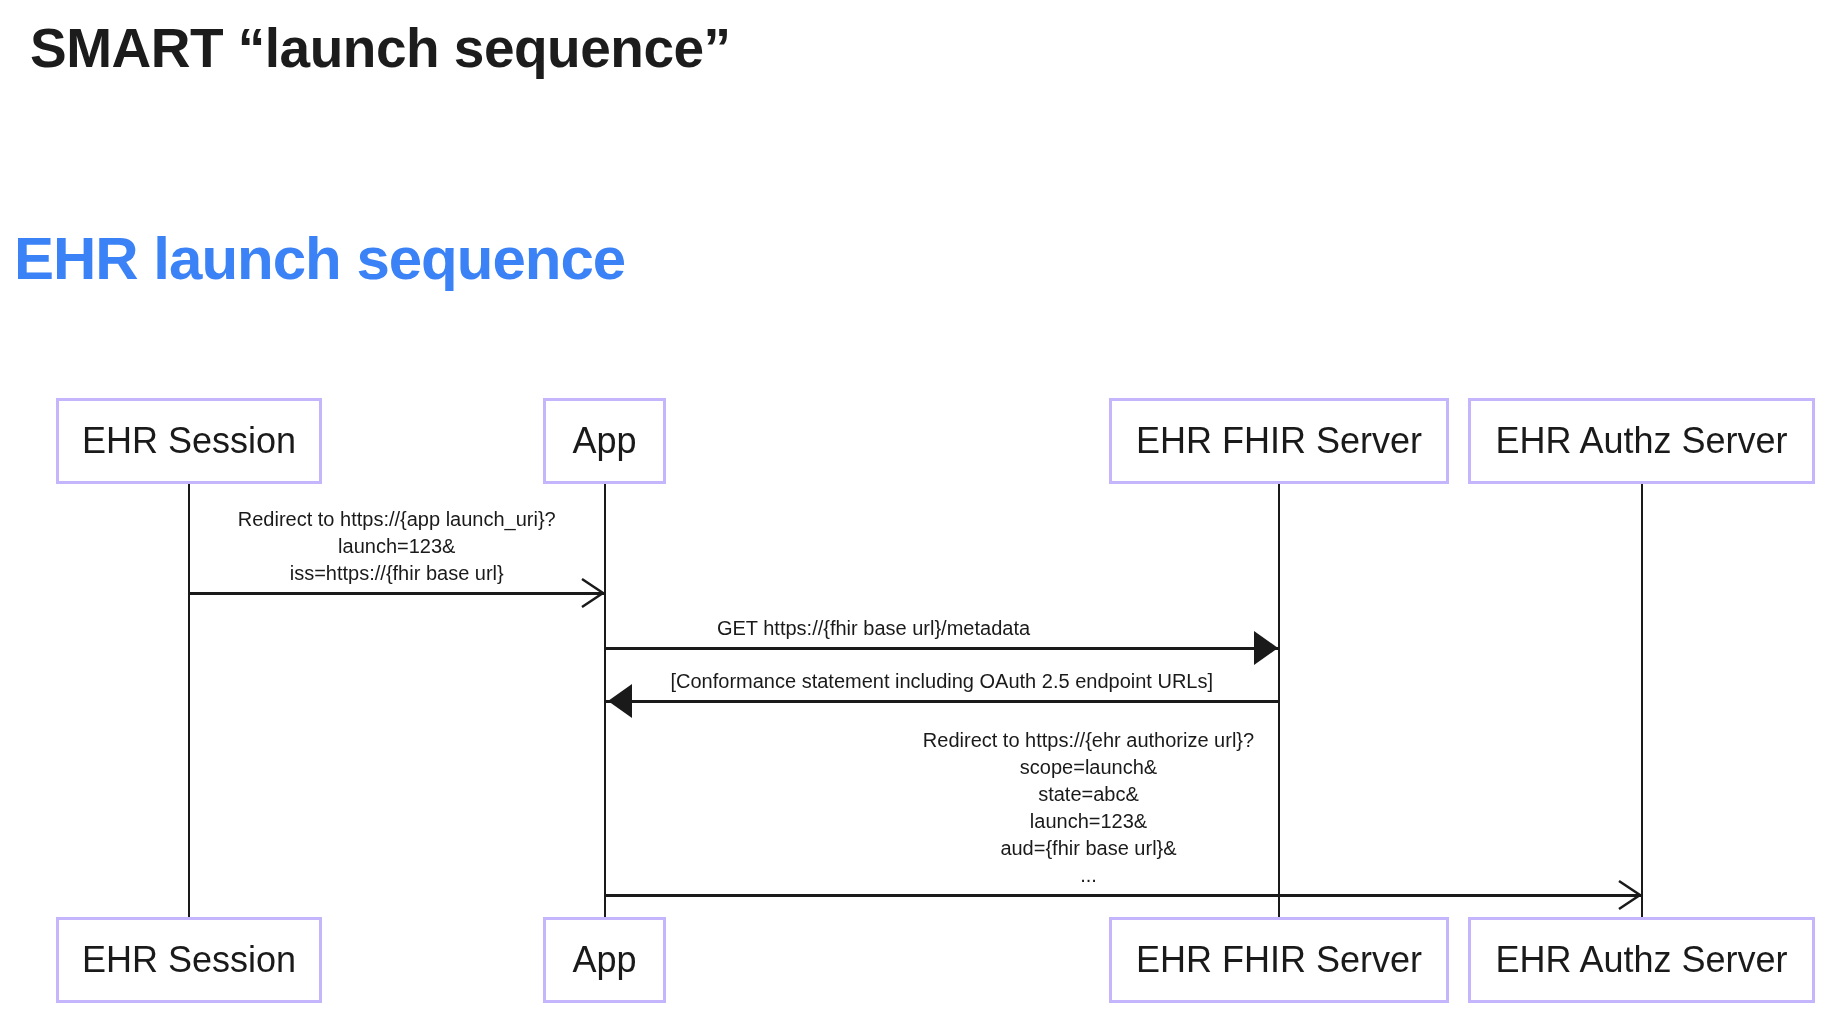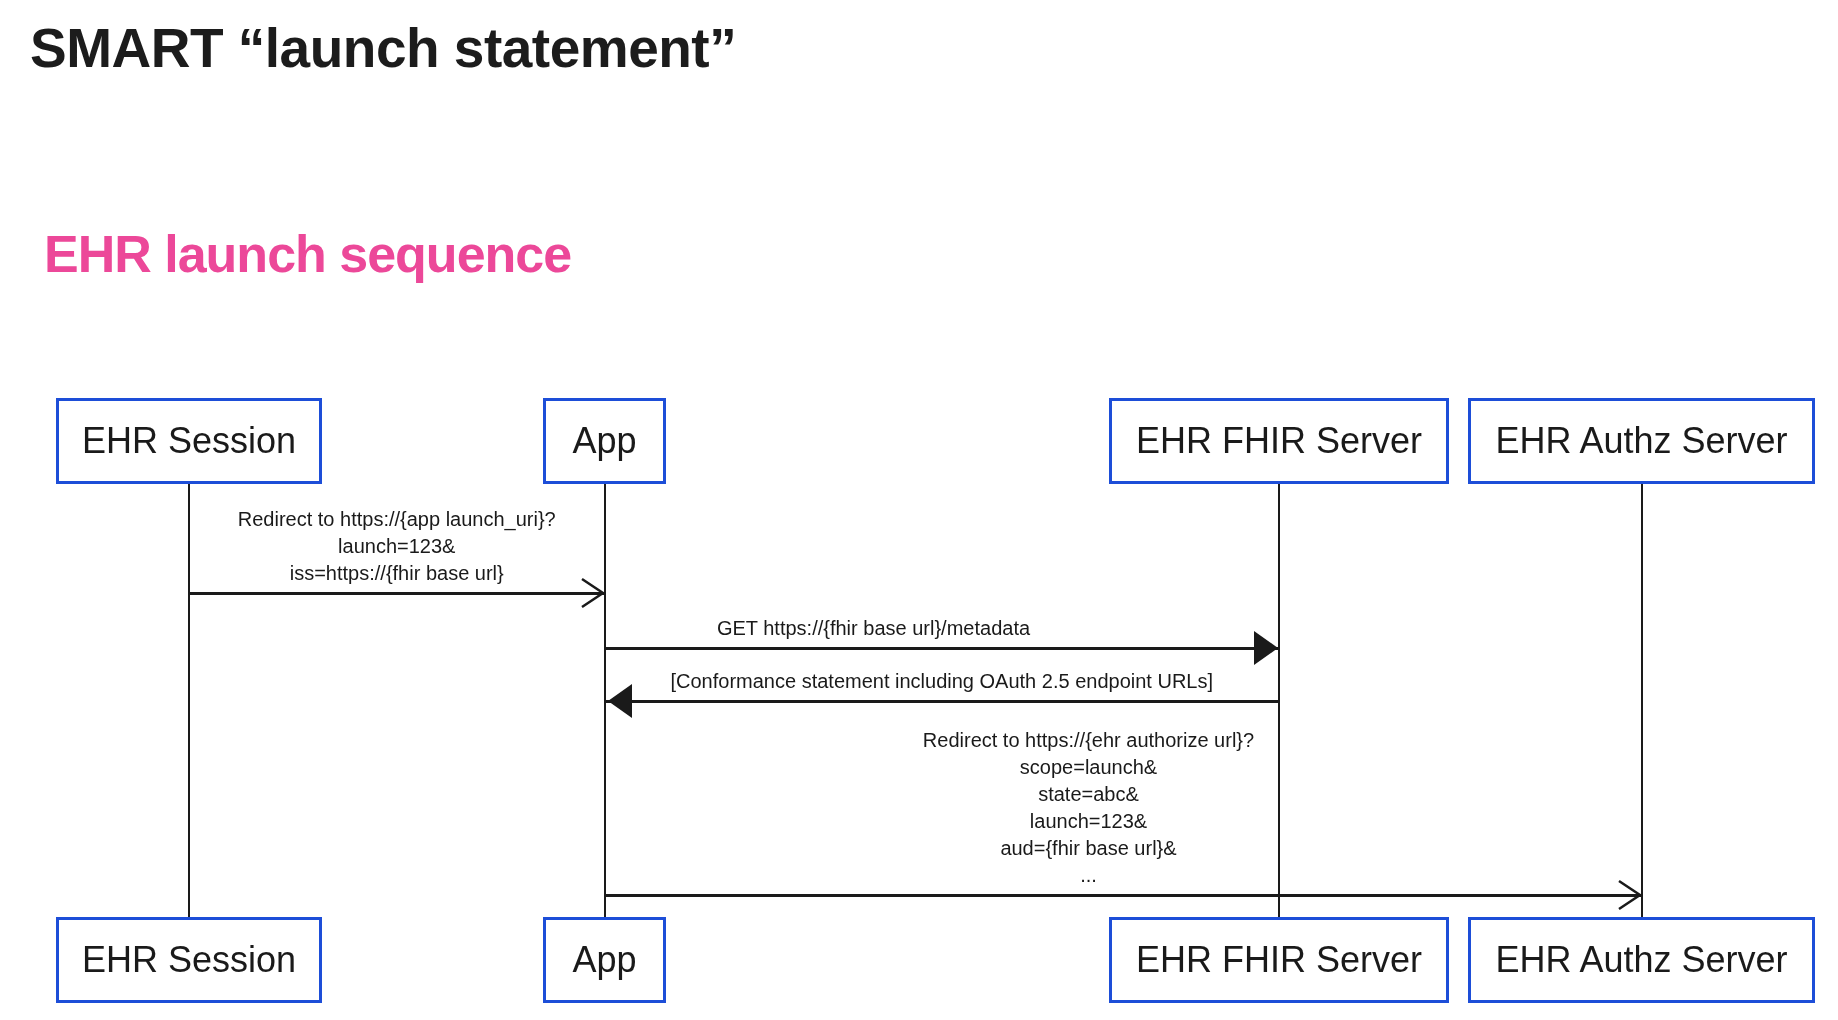--- a/index.html
+++ b/index.html
@@ -1,42 +1,42 @@
 <!DOCTYPE html>
 <html><head>
 <meta charset="utf-8">
 <style>
   html,body{margin:0;padding:0;background:#ffffff;}
   body{font-family:"Liberation Sans", sans-serif; color:#1a1a1a;}
   #page{position:relative;width:1838px;height:1020px;background:#fff;overflow:hidden;}
 
   .h1{position:absolute;left:30px;top:16px;font-size:55px;font-weight:600;letter-spacing:-0.5px;color:#1c1c1c;}
   .intro{position:absolute;left:30px;top:146px;font-size:32px;font-weight:400;color:#1c1c1c;}
-  .h2{position:absolute;left:44px;top:224px;font-size:52px;font-weight:700;letter-spacing:-1px;color:#ec4899;}
+  .h2{position:absolute;left:14px;top:224px;font-size:60px;font-weight:700;letter-spacing:-1px;color:#3b82f6;}
 
   #diagram{position:absolute;left:0;top:0;width:1838px;height:1020px;}
 
   .actor-box{
-    position:absolute;height:86px;background:#fff;border:3px solid #1d4ed8;
+    position:absolute;height:86px;background:#fff;border:3px solid #c4b5fd;
     box-sizing:border-box;display:flex;align-items:center;justify-content:center;
     font-size:36px;color:#1a1a1a;white-space:nowrap;
   }
   .lifeline{position:absolute;width:2px;background:#1a1a1a;}
   .msg-line{position:absolute;height:2.5px;background:#1a1a1a;}
   .msg-label{
     position:absolute;font-size:20px;line-height:27px;color:#1a1a1a;
     text-align:center;white-space:pre-line;
   }
   .arrowhead{position:absolute;}
 </style>
 </head>
 <body>
 
 <div id="page">
-  <div class="h1">SMART “launch statement”</div>
+  <div class="h1">SMART “launch sequence”</div>
   <div class="h2">EHR launch sequence</div>
   <div id="diagram">
       <div class="actor-box" style="left: 56px; top: 398px; width: 266px;">EHR Session</div>
       <div class="actor-box" style="left: 56px; top: 917px; width: 266px;">EHR Session</div>
       <div class="lifeline" style="left: 188px; top: 484px; height: 433px;"></div>
       <div class="actor-box" style="left: 543px; top: 398px; width: 123px;">App</div>
       <div class="actor-box" style="left: 543px; top: 917px; width: 123px;">App</div>
       <div class="lifeline" style="left: 603.5px; top: 484px; height: 433px;"></div>
       <div class="actor-box" style="left: 1109px; top: 398px; width: 340px;">EHR FHIR Server</div>
       <div class="actor-box" style="left: 1109px; top: 917px; width: 340px;">EHR FHIR Server</div>

